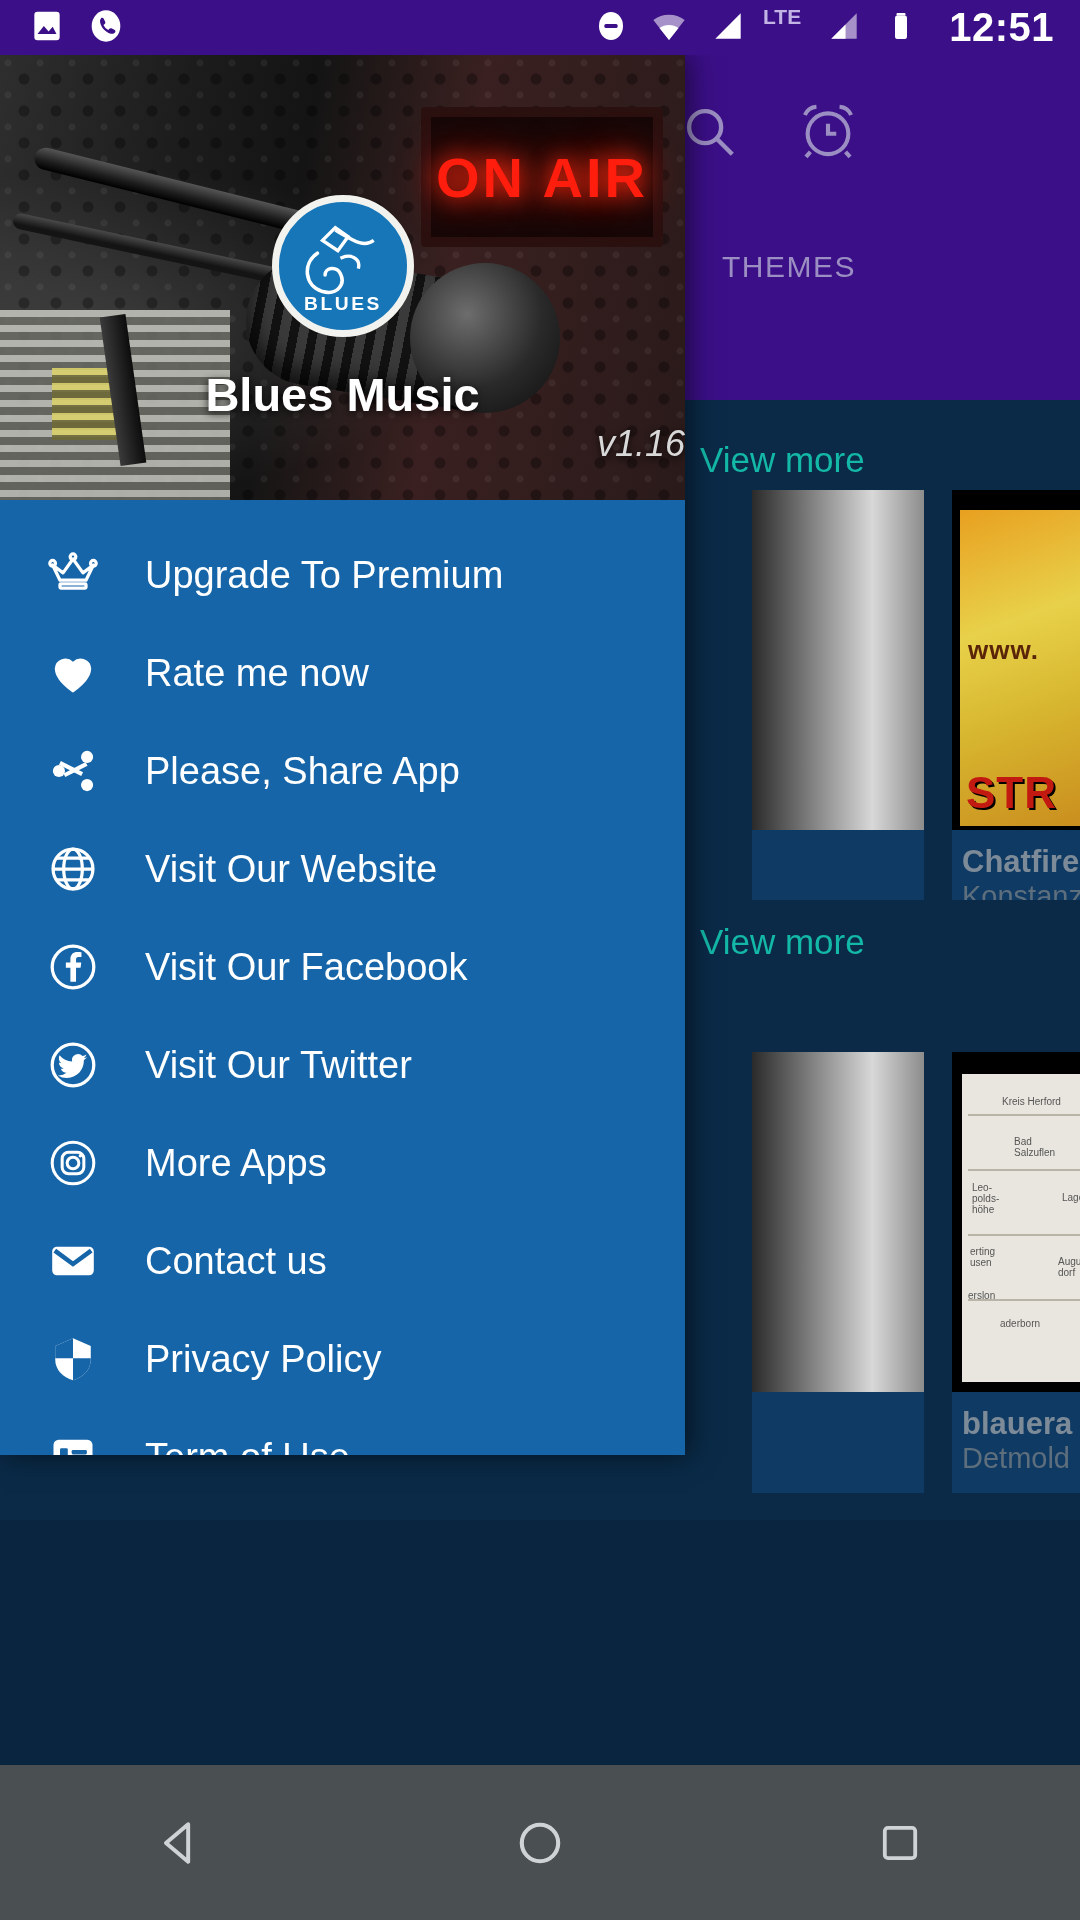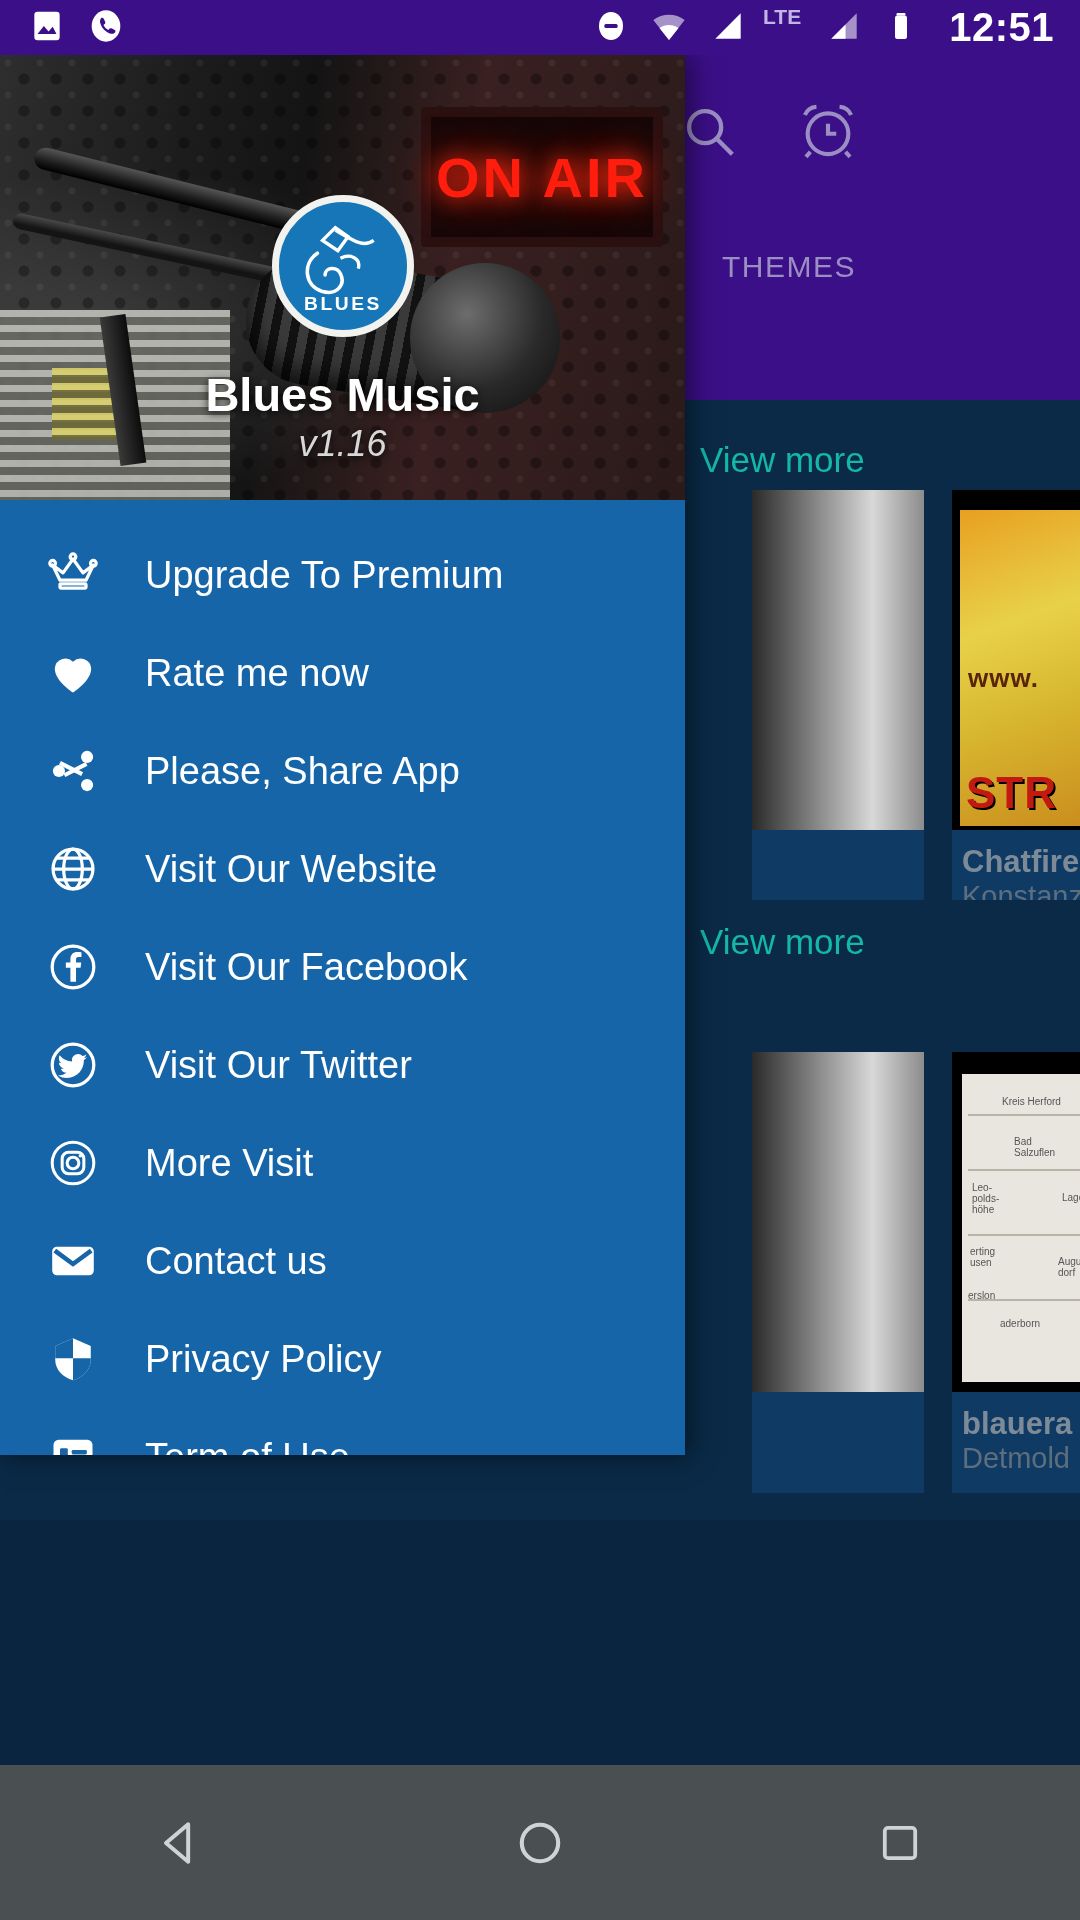--- a/index.html
+++ b/index.html
@@ -24,21 +24,21 @@
   .cardrow { position:absolute; display:flex; gap:28px; }
   .card { width:172px; background:#0f3a63; }
   .card .thumb { width:172px; height:340px; background:#000; position:relative; overflow:hidden; }
   .card .meta { padding:14px 10px 18px 10px; }
   .card .title { color:#7d8b99; font-size:31px; font-weight:bold; white-space:nowrap; overflow:hidden;}
   .card .sub   { color:#5d6e7d; font-size:29px; white-space:nowrap; overflow:hidden;}
 
   .art-yellow { position:absolute; left:8px; top:20px; right:8px; bottom:4px;
      background:linear-gradient(160deg,#e8a020 0%,#e8d14a 35%,#d8b830 60%,#c98a1c 100%); }
   .art-yellow .www { position:absolute; top:125px; left:8px; font-size:26px;
-     color:#5a2408; font-weight:bold; letter-spacing:1px;margin-top:28px;}
+     color:#5a2408; font-weight:bold; letter-spacing:1px;}
   .art-yellow .stp { position:absolute; bottom:8px; left:6px; font-size:44px;
      color:#c21a10; font-weight:bold; letter-spacing:1px;
      text-shadow:2px 2px 0 #000;}
   .art-map { position:absolute; left:10px; top:22px; right:10px; bottom:10px;
      background:#e9e6df; }
   .art-map .mapline { position:absolute; background:#b9b4a8; height:2px; }
   .art-map .maptext { position:absolute; font-size:10px; color:#555; }
   .art-gray { position:absolute; left:0; top:0; right:0; bottom:0;
      background:linear-gradient(90deg,#2a2a2a 0%,#9a9a9a 45%,#d8d8d8 70%,#8c8c8c 100%); }
 
@@ -85,21 +85,21 @@
   }
   .mic .stand { position:absolute; left:120px; top:150px; width:26px; height:150px;
      background:linear-gradient(90deg,#3a3a3a,#0c0c0c); transform:rotate(-8deg); }
 
   #logo { position:absolute; left:50%; top:140px; transform:translateX(-50%);
      width:142px; height:142px; border-radius:50%; background:#1676b8;
      border:7px solid #f2f2ee; }
   #app-title { position:absolute; left:0; right:0; top:312px; text-align:center;
      color:#ffffff; font-size:47px; font-weight:bold;
      text-shadow:0 2px 8px rgba(0,0,0,.85); }
-  #app-version { position:absolute; left:0; right:0; top:368px; text-align:center;
+  #app-version { position:absolute; left:0; right:0; top:368px; text-align:right;
      color:#d8d8d8; font-size:36px; font-style:italic;
      text-shadow:0 2px 7px rgba(0,0,0,.85); }
 
   #menu { position:absolute; left:0; top:445px; width:685px; }
   .mrow { height:98px; display:flex; align-items:center; }
   .mrow .mi { width:145px; display:flex; align-items:center; justify-content:center; }
   .mrow .ml { color:#ffffff; font-size:38px; }
   .mrow.first { margin-top:26px; }
 
   
@@ -324,21 +324,21 @@
 
     <div class="mrow">
       <span class="mi">
         <svg viewBox="0 0 24 24" width="52" height="52" fill="none" stroke="#fff" stroke-width="1.4">
           <circle cx="12" cy="12" r="9.6"></circle>
           <rect x="7" y="7" width="10" height="10" rx="3"></rect>
           <circle cx="12" cy="12" r="2.7"></circle>
           <circle cx="15.4" cy="8.7" r=".8" fill="#fff" stroke="none"></circle>
         </svg>
       </span>
-      <span class="ml">More Visit</span>
+      <span class="ml">More Apps</span>
     </div>
 
     <div class="mrow">
       <span class="mi">
         <svg viewBox="0 0 24 24" width="52" height="52">
           <rect x="2.4" y="5.4" width="19.2" height="13.2" rx="2.2" fill="#fff"></rect>
           <path d="M3.6 7.2 L12 13.4 L20.4 7.2" fill="none" stroke="#1565a8" stroke-width="2.1"></path>
         </svg>
       </span>
       <span class="ml">Contact us</span>

